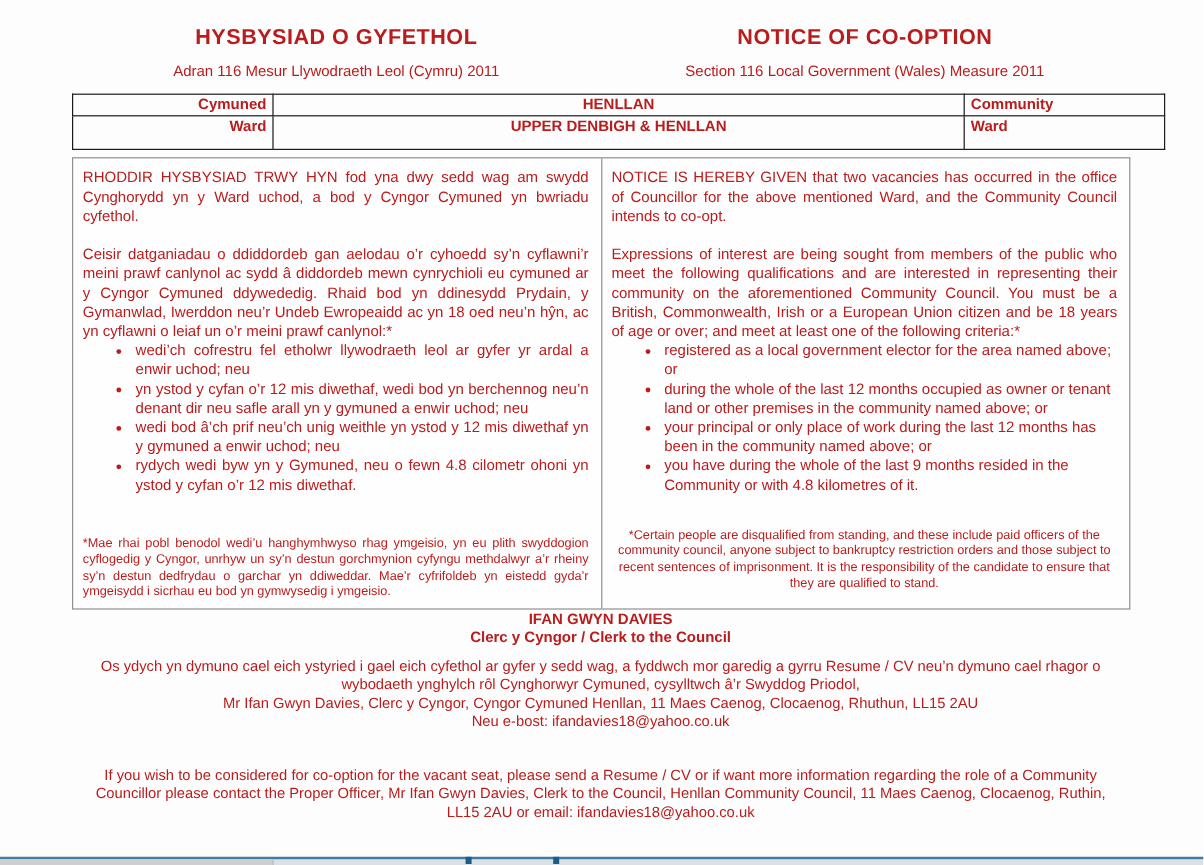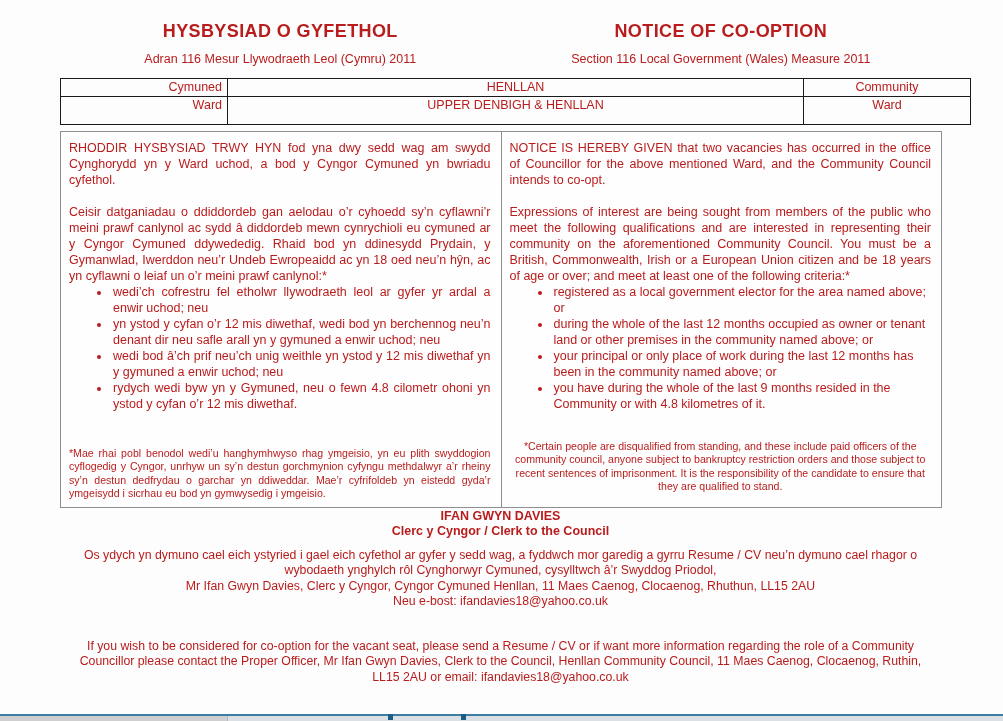--- a/index.html
+++ b/index.html
@@ -14,27 +14,27 @@
   .header .half { width:50%; text-align:center; }
   .title { font-size:18px; font-weight:bold; letter-spacing:0.4px; line-height:20px; }
   .subtitle { font-size:12.5px; margin-top:11px; line-height:14px; }
 
   
   table.info {
     position:absolute; top:78px; left:60px; width:882px;
     border-collapse:collapse; table-layout:fixed;
   }
   .info td {
-    border:1px solid #1a1a1a; font-weight:normal; font-size:12.5px;
+    border:1px solid #1a1a1a; font-weight:bold; font-size:12.5px;
     padding:0 5px; vertical-align:top; line-height:16px;
     overflow:hidden; white-space:nowrap;
   }
   .info td.c1 { width:156px; text-align:right; }
   .info td.c2 { width:565px; text-align:center; }
-  .info td.c3 { width:156px; text-align:center; }
+  .info td.c3 { width:156px; text-align:left; }
   .info tr:nth-child(1) td { height:17px; }
   .info tr:nth-child(2) td { height:27px; }
 
   
   .notice {
     position:absolute; top:131px; left:60px; width:882px; height:377px;
     border:1px solid #8f8f8f; box-sizing:border-box; display:flex; background:#fffefe;
   }
   .ncol {
     flex:1; box-sizing:border-box; padding:8px 10px 5px 8px;

